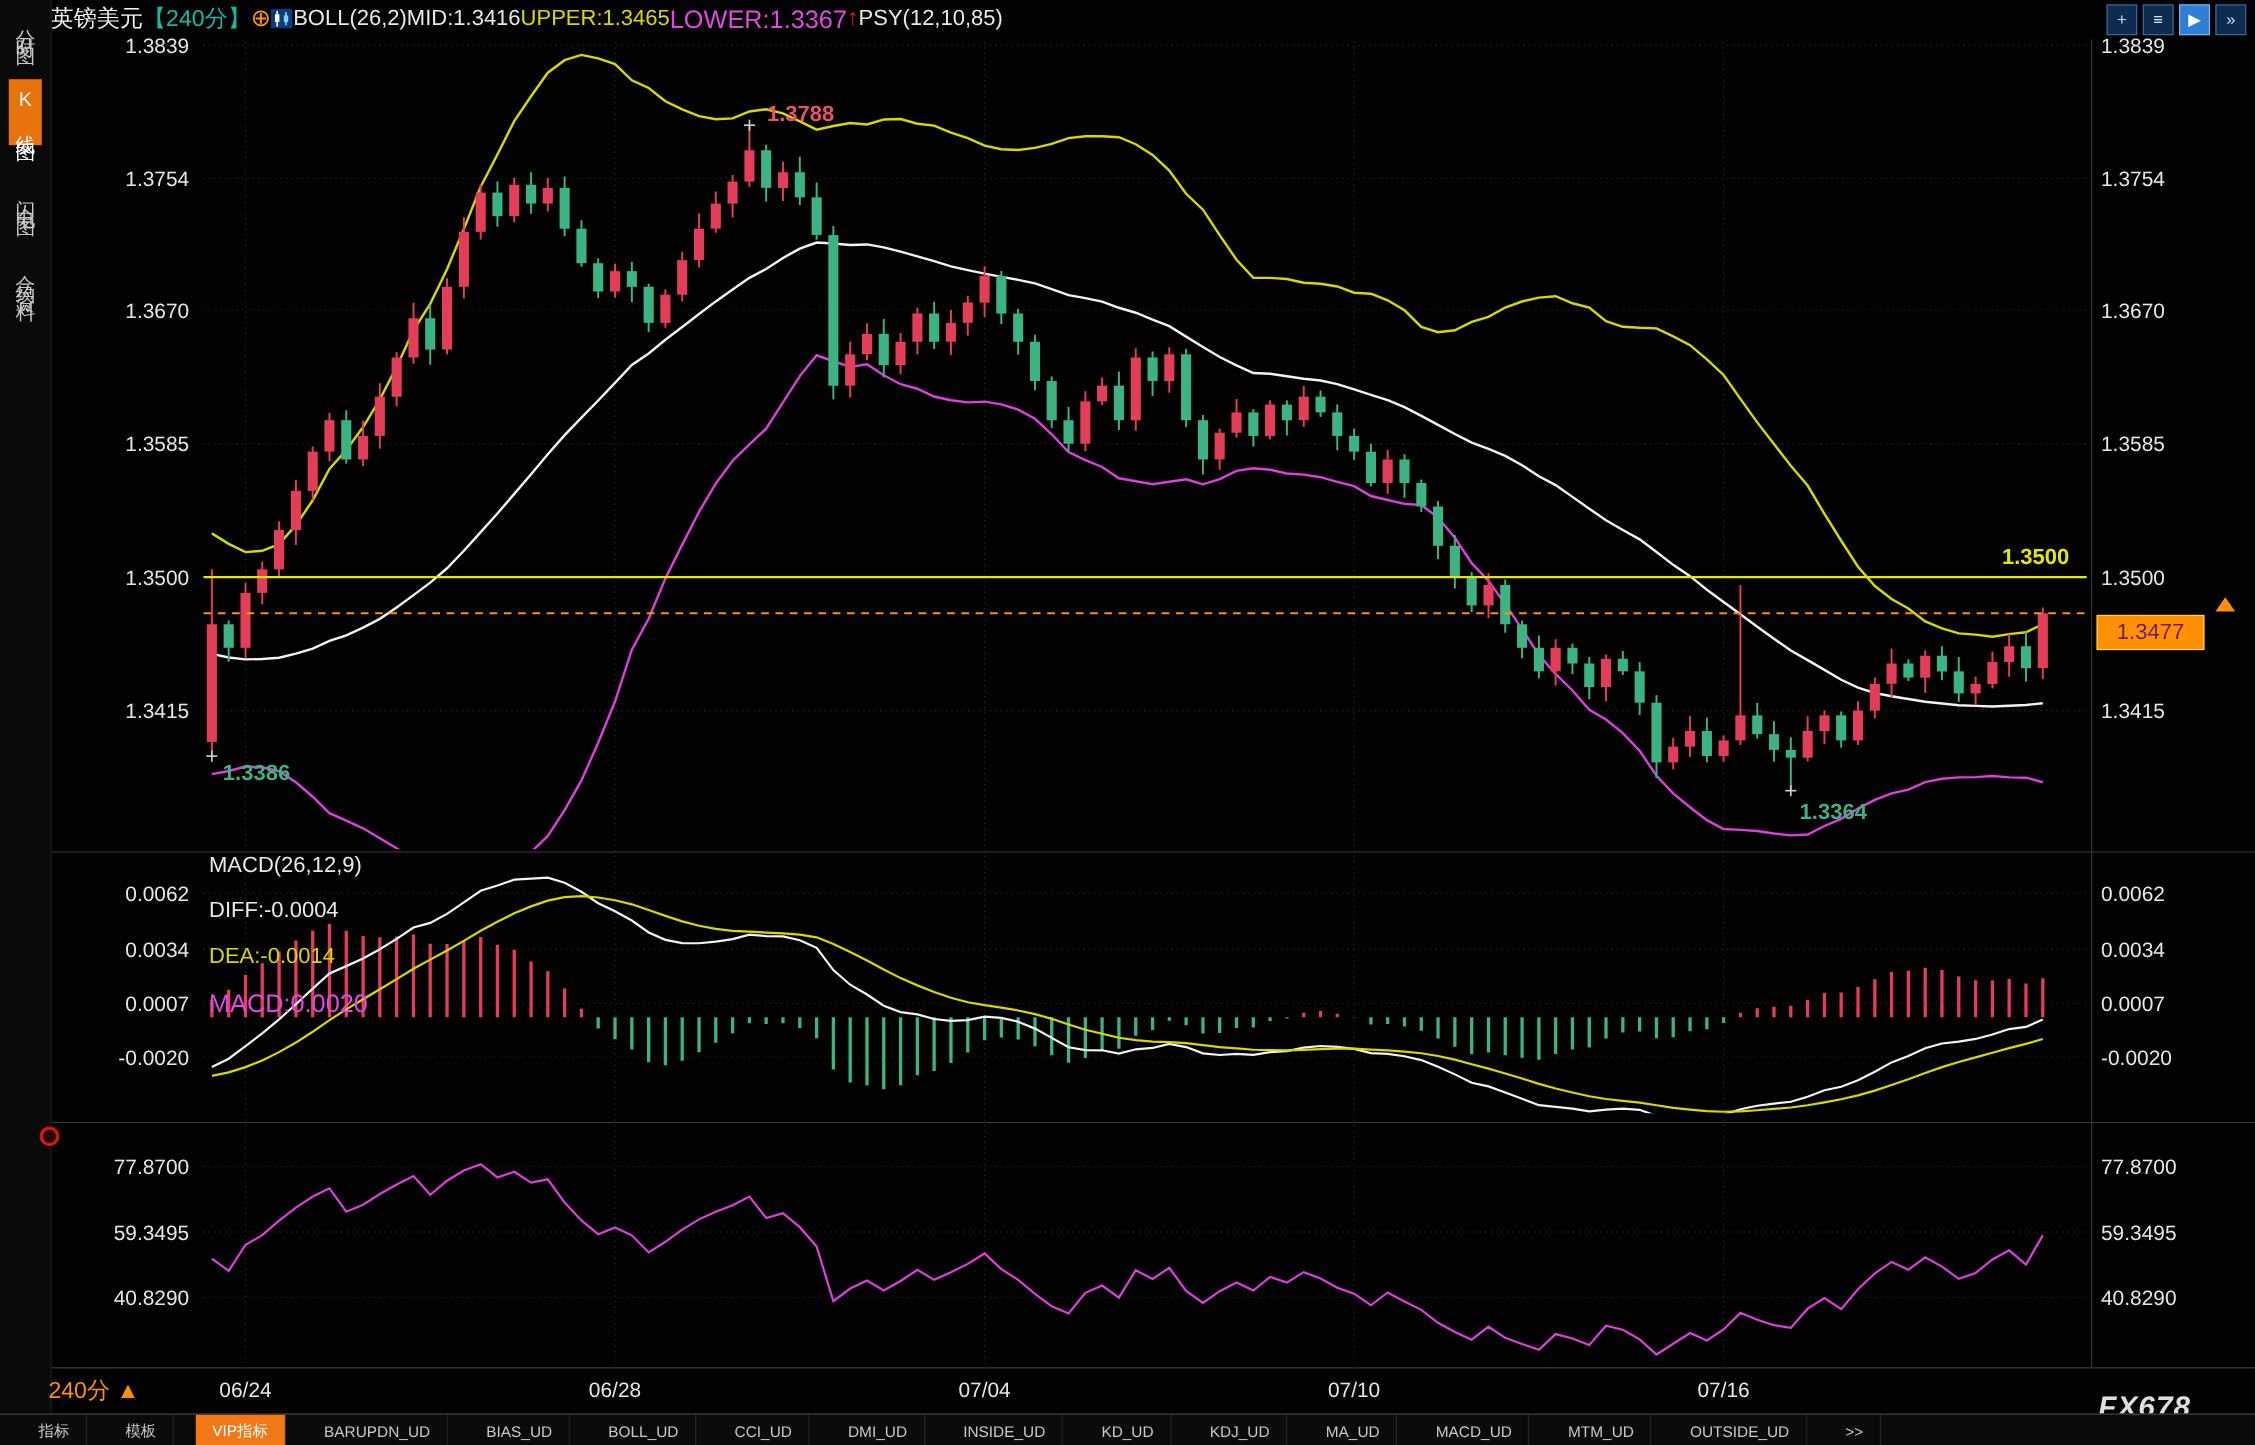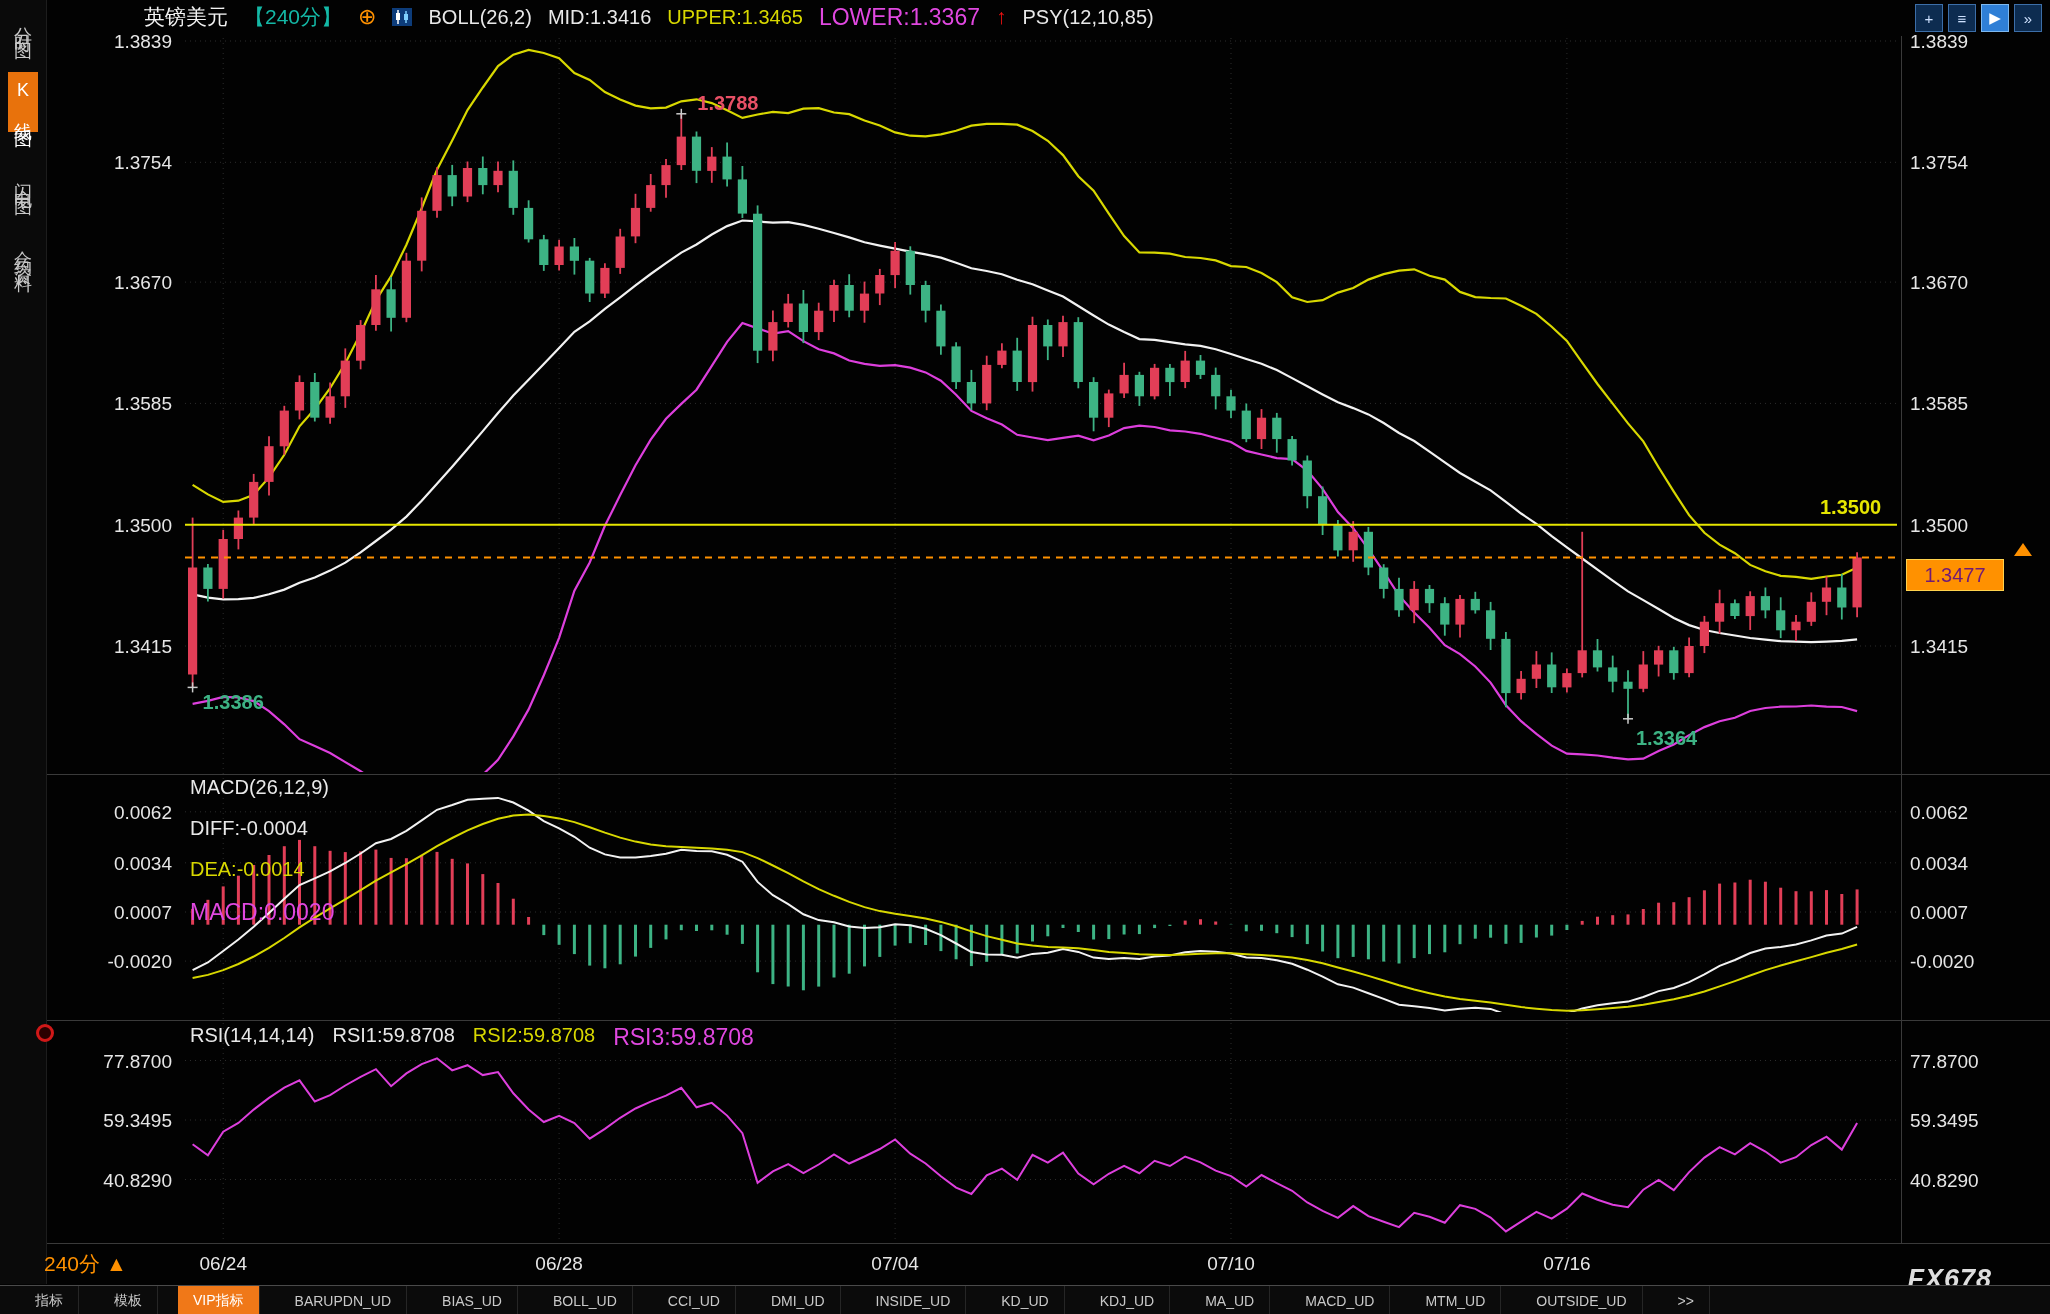--- a/index.html
+++ b/index.html
@@ -1,19 +1,19 @@
 <!DOCTYPE html>
 <html><head>
 <meta charset="utf-8">
 <style>
   html,body{margin:0;padding:0;background:#000;}
   .app{position:relative;width:2050px;height:1314px;background:#020202;font-family:"Liberation Sans",sans-serif;overflow:hidden;}
   #chart-svg{position:absolute;left:0;top:0;}
   
-  .header{position:absolute;left:46px;top:0;height:34px;display:flex;align-items:center;gap:16px;padding-left:98px;white-space:nowrap;}
+  .header{position:absolute;left:46px;top:0;height:34px;display:flex;align-items:center;white-space:nowrap;}
   .h-sym{color:#f2f2f2;font-size:21px;}
   .h-period{color:#14b8a6;font-size:21px;}
   .h-plus{color:#ff9100;font-size:22px;line-height:22px;}
   .h-white{color:#e8e8e8;font-size:20px;}
   .h-yellow{color:#d8d800;font-size:20px;}
   .h-magenta{color:#e048e0;font-size:23px;}
   .h-arrow{color:#ee1111;font-size:21px;font-weight:bold;}
   .h-candleicon{display:inline-flex;}
   .toolbar{position:absolute;right:8px;top:4px;display:flex;gap:5px;}
   .ticon{width:26px;height:26px;background:#0d2c50;border:1px solid #3c6ea8;color:#cfe2ff;font-size:15px;display:flex;align-items:center;justify-content:center;cursor:pointer;}
@@ -510,26 +510,20 @@
     </div>
   <div class="alert-dot"></div>
 
   <div class="macd-header">
     <span class="h-white">MACD(26,12,9)</span>
     <span class="h-white">DIFF:-0.0004</span>
     <span class="h-yellow">DEA:-0.0014</span>
     <span class="h-magenta">MACD:0.0020</span>
   </div>
 
-  <div class="rsi-header">
-    <span class="h-white">RSI(14,14,14)</span>
-    <span class="h-white">RSI1:59.8708</span>
-    <span class="h-yellow">RSI2:59.8708</span>
-    <span class="h-magenta">RSI3:59.8708</span>
-  </div>
 
   <div class="res-label">1.3500</div>
   <div class="price-box">1.3477</div>
 
   <div class="bottom-period">
     <span>240分</span>
     <span>▲</span>
   </div>
   <div class="watermark">FX678</div>
 

